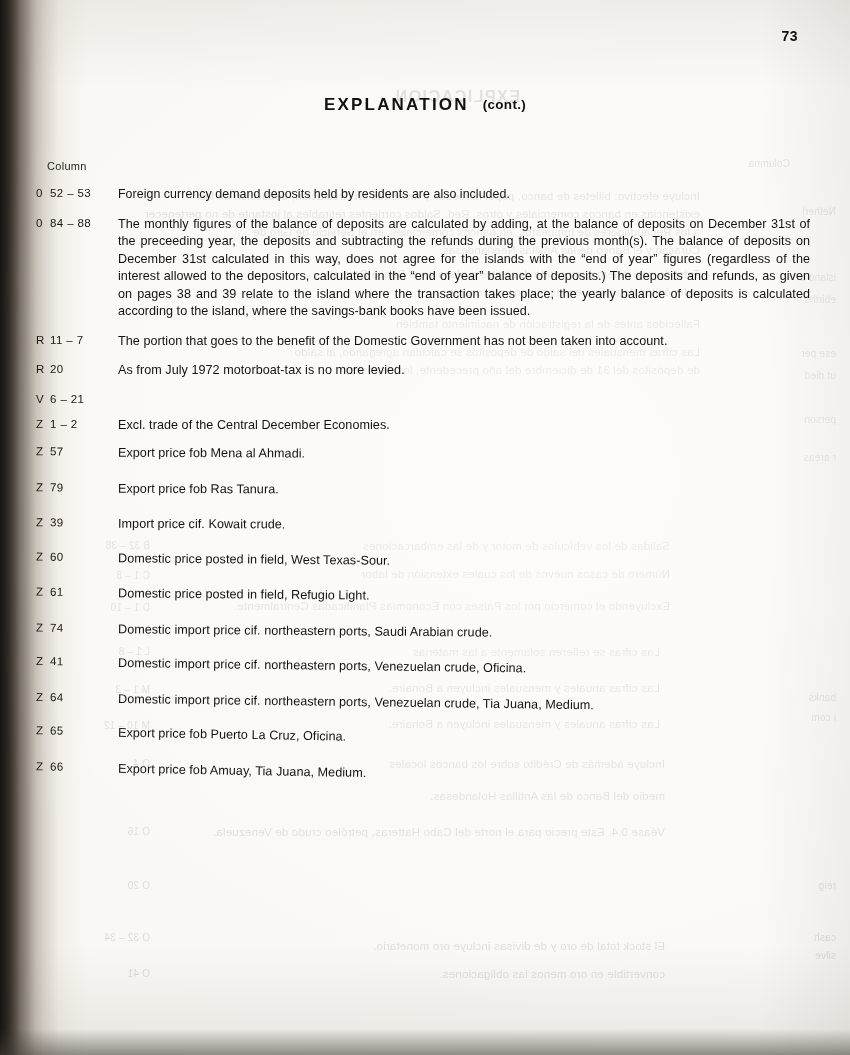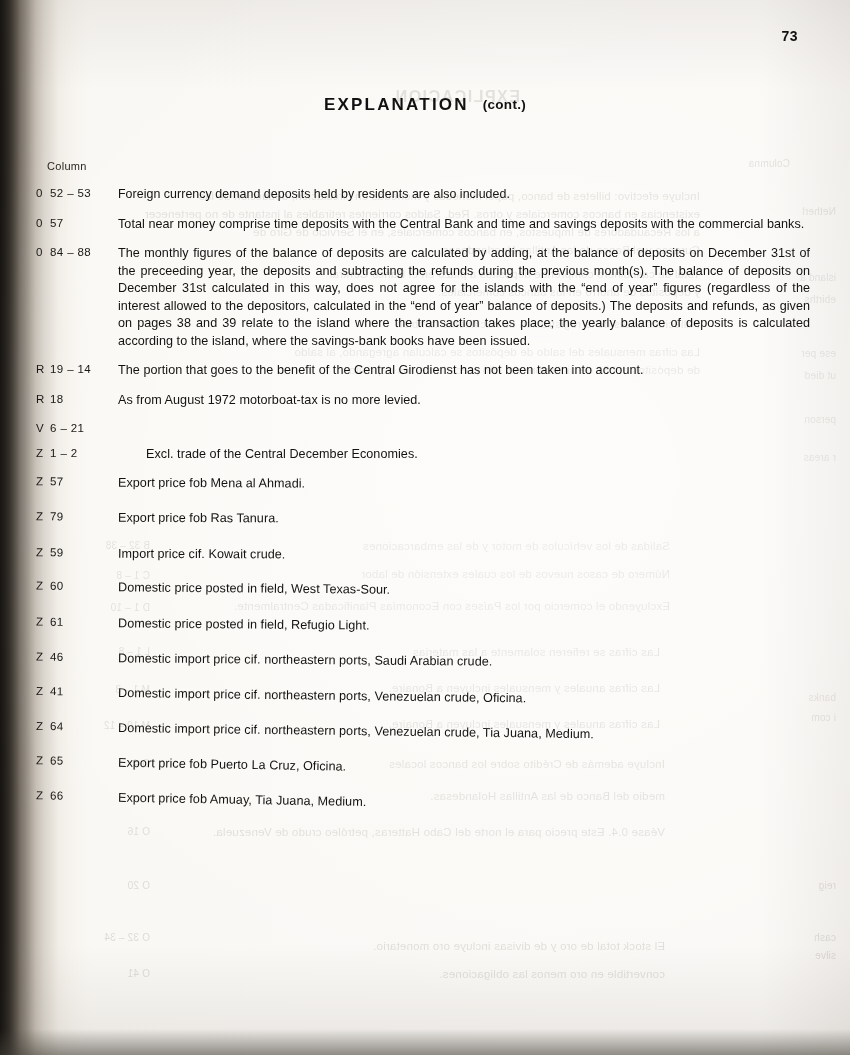--- a/index.html
+++ b/index.html
@@ -236,84 +236,78 @@
   <div class="col-head">Column</div>
 
   <div class="rows" id="rows">
       <div class="row">
         <div class="code"><span class="pfx">0</span><span>52 – 53</span></div>
         <div class="body">
           <p>Foreign currency demand deposits held by residents are also included.</p>
         </div>
       </div>
       <div class="row single">
-        <div class="code"><span class="pfx">0</span><span>57</span></div>
-        <div class="body">
-          <p>Total near money comprise time deposits with the Central Bank and time and savings deposits with the commercial banks.</p>
+        <div class="code"><span class="pfx">0</span><span>84 – 88</span></div>
+        <div class="body">
+          <p>The monthly figures of the balance of deposits are calculated by adding, at the balance of deposits on December 31st of the preceeding year, the deposits and subtracting the refunds during the previous month(s). The balance of deposits on December 31st calculated in this way, does not agree for the islands with the “end of year” figures (regardless of the interest allowed to the depositors, calculated in the “end of year” balance of deposits.) The deposits and refunds, as given on pages 38 and 39 relate to the island where the transaction takes place; the yearly balance of deposits is calculated according to the island, where the savings-bank books have been issued.</p>
         </div>
       </div>
       <div class="row single">
-        <div class="code"><span class="pfx">0</span><span>84 – 88</span></div>
-        <div class="body">
-          <p>The monthly figures of the balance of deposits are calculated by adding, at the balance of deposits on December 31st of the preceeding year, the deposits and subtracting the refunds during the previous month(s). The balance of deposits on December 31st calculated in this way, does not agree for the islands with the “end of year” figures (regardless of the interest allowed to the depositors, calculated in the “end of year” balance of deposits.) The deposits and refunds, as given on pages 38 and 39 relate to the island where the transaction takes place; the yearly balance of deposits is calculated according to the island, where the savings-bank books have been issued.</p>
+        <div class="code"><span class="pfx">R</span><span>11 – 7</span></div>
+        <div class="body">
+          <p>The portion that goes to the benefit of the Domestic Government has not been taken into account.</p>
         </div>
       </div>
       <div class="row single">
-        <div class="code"><span class="pfx">R</span><span>19 – 14</span></div>
-        <div class="body">
-          <p>The portion that goes to the benefit of the Central Girodienst has not been taken into account.</p>
-        </div>
-      </div>
-      <div class="row single">
-        <div class="code"><span class="pfx">R</span><span>18</span></div>
-        <div class="body">
-          <p>As from August 1972 motorboat-tax is no more levied.</p>
+        <div class="code"><span class="pfx">R</span><span>20</span></div>
+        <div class="body">
+          <p>As from July 1972 motorboat-tax is no more levied.</p>
         </div>
       </div>
       <div class="row single">
         <div class="code"><span class="pfx">V</span><span>6 – 21</span></div>
       </div>
-      <div class="row single" style=" gap: 28px;">
+      <div class="row single" style="">
         <div class="code"><span class="pfx">Z</span><span>1 –  2</span></div>
         <div class="body">
           <p>Excl. trade of the Central December Economies.</p>
         </div>
       </div>
       <div class="row single skew-1" style="margin-bottom: 18px;">
         <div class="code"><span class="pfx">Z</span><span>57</span></div>
         <div class="body">
           <p>Export price fob Mena al Ahmadi.</p>
         </div>
       </div>
       <div class="row single skew-1" style="margin-bottom: 18px;">
         <div class="code"><span class="pfx">Z</span><span>79</span></div>
         <div class="body">
           <p>Export price fob Ras Tanura.</p>
         </div>
       </div>
       <div class="row single skew-1" style="margin-bottom: 18px;">
-        <div class="code"><span class="pfx">Z</span><span>59</span></div>
+        <div class="code"><span class="pfx">Z</span><span>39</span></div>
         <div class="body">
           <p>Import price cif. Kowait crude.</p>
         </div>
       </div>
       <div class="row single skew-2" style="margin-bottom: 18px;">
         <div class="code"><span class="pfx">Z</span><span>60</span></div>
         <div class="body">
           <p>Domestic price posted in field, West Texas-Sour.</p>
         </div>
       </div>
       <div class="row single skew-2" style="margin-bottom: 18px;">
         <div class="code"><span class="pfx">Z</span><span>61</span></div>
         <div class="body">
           <p>Domestic price posted in field, Refugio Light.</p>
         </div>
       </div>
       <div class="row single skew-2" style="margin-bottom: 18px;">
-        <div class="code"><span class="pfx">Z</span><span>46</span></div>
+        <div class="code"><span class="pfx">Z</span><span>74</span></div>
         <div class="body">
           <p>Domestic import price cif. northeastern ports, Saudi Arabian crude.</p>
         </div>
       </div>
       <div class="row single skew-3" style="margin-bottom: 18px;">
         <div class="code"><span class="pfx">Z</span><span>41</span></div>
         <div class="body">
           <p>Domestic import price cif. northeastern ports, Venezuelan crude, Oficina.</p>
         </div>
       </div>

